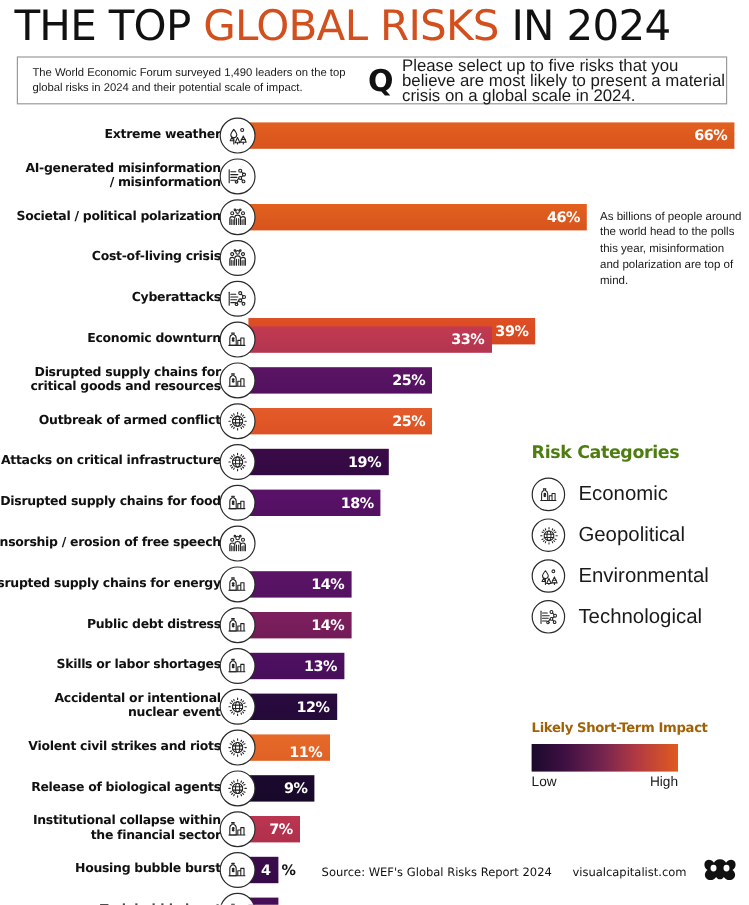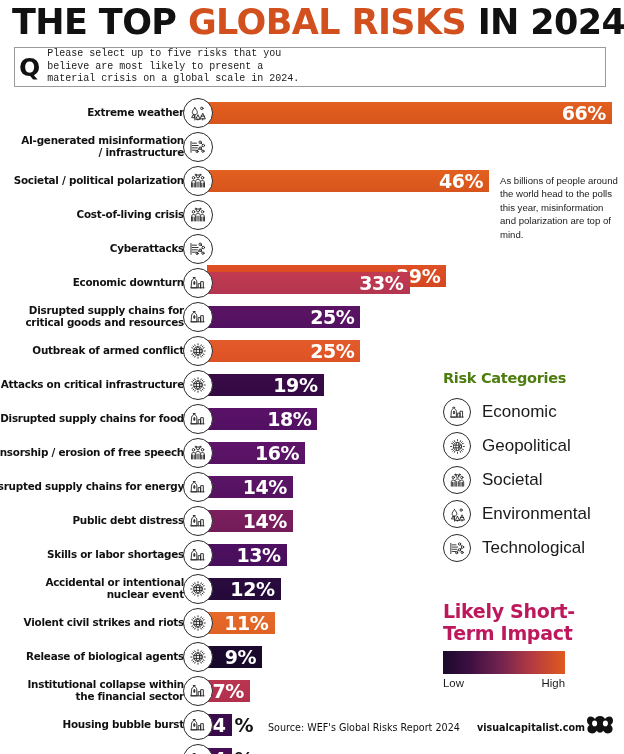--- a/index.html
+++ b/index.html
@@ -13,21 +13,21 @@
     color: #111111;
     overflow: hidden;
   }
 
   
   .title {
     position: absolute;
     left: 12px; top: 2px;
     width: 604px;
     font-size: 35px;
-    font-weight: 700;
+    font-weight: 400;
     letter-spacing: -0.6px;
     white-space: nowrap;
     font-family: "DejaVu Sans", sans-serif;
   }
   .title .black { color: #111111; }
   .title .orange { color: #D2501E; }
 
   
   .intro-box {
     position: absolute;
@@ -53,25 +53,24 @@
     padding-left: 4px;
   }
   .q-mark {
     font-size: 25px;
     font-weight: 800;
     font-family: "DejaVu Sans", sans-serif;
     line-height: 1;
     color: #111;
   }
   .intro-right-text {
-    font-size: 10px;
+    font-size: 14px;
     line-height: 12.6px;
     color: #1a1a1a;
     width: 270px;
-    font-family: Liberation Mono, monospace;
   }
 
   
   .chart {
     position: absolute;
     left: 0; top: 96px;
     width: 624px;
   }
   .row {
     position: relative;
@@ -118,21 +117,21 @@
     left: 0; top: 0;
     height: 22px;
     display: flex;
     align-items: center;
     justify-content: flex-end;
     box-sizing: border-box;
     padding-right: 6px;
   }
   .bar-value {
     color: #ffffff;
-    font-size: 19px;
+    font-size: 12px;
     font-weight: 800;
     font-family: "DejaVu Sans", sans-serif;
     letter-spacing: -0.4px;
     white-space: nowrap;
   }
   .bar-value.outside {
     color: #111111;
     position: absolute;
     left: 100%;
     padding-left: 3px;
@@ -182,24 +181,24 @@
     color: #1a1a1a;
   }
 
   
   .impact {
     position: absolute;
     left: 443px; top: 600px;
     width: 170px;
   }
   .impact-title {
-    font-size: 19px;
+    font-size: 11px;
     font-weight: 800;
     font-family: "DejaVu Sans", sans-serif;
-    color: #be185d;
+    color: #a16207;
     letter-spacing: -0.3px;
     margin-bottom: 7px;
   }
   .impact-bar {
     width: 122px; height: 23px;
     background: linear-gradient(to right, #1b0a2b 0%, #3d0f42 22%, #74244f 48%, #b23a42 72%, #E05A1E 100%);
   }
   .impact-scale {
     width: 122px;
     display: flex;
@@ -215,38 +214,39 @@
     left: 268px; top: 722px;
     font-size: 9.6px;
     font-weight: 400;
     color: #111;
     font-family: "DejaVu Sans", sans-serif;
   }
   .site {
     position: absolute;
     left: 477px; top: 722px;
     font-size: 9.6px;
-    font-weight: 700;
+    font-weight: 400;
     color: #111;
     font-family: "DejaVu Sans", sans-serif;
   }
   .vc-logo {
     position: absolute;
     left: 586px; top: 712px;
     width: 28px; height: 26px;
   }
 </style>
 </head>
 <body>
 
 <div class="title">
   <span class="black">THE TOP </span><span class="orange">GLOBAL RISKS</span><span class="black"> IN 2024</span>
 </div>
 
 <div class="intro-box">
+  <div class="intro-left">The World Economic Forum surveyed 1,490 leaders on the top global risks in 2024 and their potential scale of impact.</div>
   <div class="intro-right">
     <div class="q-mark">Q</div>
     <div class="intro-right-text">Please select up to five risks that you believe are most likely to present a material crisis on a global scale in 2024.</div>
   </div>
 </div>
 
 <div class="chart" id="chart">
     <div class="row">
       <div class="row-label">
         <div>
@@ -267,21 +267,21 @@
       <div class="bar-track">
         <div class="bar" style="width: 405px; background: linear-gradient(rgb(226, 96, 31) 0%, rgb(216, 84, 29) 100%);">
           <span class="bar-value">66%</span>
         </div>
       </div>
     </div>
     <div class="row">
       <div class="row-label">
         <div>
           <div>AI-generated misinformation</div>
-          <div>/ infrastructure</div>
+          <div>/ misinformation</div>
         </div>
       </div>
       <div class="row-icon">
         <svg viewBox="0 0 24 24" width="20" height="20" aria-hidden="true">
           <path style="fill:none;stroke:#222;stroke-width:1.1;stroke-linecap:round;stroke-linejoin:round" d="M5.2 7.4h5M5.2 10.2h7M5.2 13h6M5.2 15.8h4.6"></path>
           <circle style="fill:none;stroke:#222;stroke-width:1.1;stroke-linecap:round;stroke-linejoin:round" cx="14.6" cy="6.3" r="1.5"></circle>
           <circle style="fill:none;stroke:#222;stroke-width:1.1;stroke-linecap:round;stroke-linejoin:round" cx="18.4" cy="10.2" r="1.5"></circle>
           <circle style="fill:none;stroke:#222;stroke-width:1.1;stroke-linecap:round;stroke-linejoin:round" cx="14.6" cy="13.6" r="1.5"></circle>
           <circle style="fill:none;stroke:#222;stroke-width:1.1;stroke-linecap:round;stroke-linejoin:round" cx="17.9" cy="17" r="1.4"></circle>
           <circle style="fill:none;stroke:#222;stroke-width:1.1;stroke-linecap:round;stroke-linejoin:round" cx="10.9" cy="17.4" r="1.3"></circle>
@@ -477,25 +477,20 @@
           <circle style="fill:none;stroke:#222;stroke-width:1.1;stroke-linecap:round;stroke-linejoin:round" cx="6.6" cy="8.1" r="1.5"></circle>
           <path style="fill:none;stroke:#222;stroke-width:1.1;stroke-linecap:round;stroke-linejoin:round" d="M4.2 19.2v-5.4c0-1.3 1.1-2.4 2.4-2.4 .7 0 1.3.3 1.8.8"></path>
           <path style="fill:none;stroke:#222;stroke-width:1.1;stroke-linecap:round;stroke-linejoin:round" d="M5.6 14.2v5M7.5 14.6v4.6"></path>
           <circle style="fill:none;stroke:#222;stroke-width:1.1;stroke-linecap:round;stroke-linejoin:round" cx="17.4" cy="8.1" r="1.5"></circle>
           <path style="fill:none;stroke:#222;stroke-width:1.1;stroke-linecap:round;stroke-linejoin:round" d="M19.8 19.2v-5.4c0-1.3-1.1-2.4-2.4-2.4-.7 0-1.3.3-1.8.8"></path>
           <path style="fill:none;stroke:#222;stroke-width:1.1;stroke-linecap:round;stroke-linejoin:round" d="M18.4 14.2v5M16.5 14.6v4.6"></path>
           <circle style="fill:none;stroke:#222;stroke-width:1.1;stroke-linecap:round;stroke-linejoin:round" cx="9.3" cy="4.6" r=".8"></circle>
           <circle style="fill:none;stroke:#222;stroke-width:1.1;stroke-linecap:round;stroke-linejoin:round" cx="14.7" cy="4.6" r=".8"></circle>
         </svg>
       </div>
-      <div class="bar-track">
-        <div class="bar" style="width: 98.1818px; background: linear-gradient(rgb(95, 20, 105) 0%, rgb(86, 18, 99) 100%);">
-          <span class="bar-value">16%</span>
-        </div>
-      </div>
     </div>
     <div class="row">
       <div class="row-label">
         <div>
           <div>Disrupted supply chains for energy</div>
         </div>
       </div>
       <div class="row-icon">
         <svg viewBox="0 0 24 24" width="20" height="20" aria-hidden="true">
           <path style="fill:none;stroke:#222;stroke-width:1.1;stroke-linecap:round;stroke-linejoin:round" d="M4.2 10.6c0-2 1.6-3.2 2.6-3.6l-.7-1.6h2.6l-.7 1.6c1 .4 2.6 1.6 2.6 3.6v7.2H4.2z"></path>
@@ -692,38 +687,20 @@
         <div class="legend-icon">
           <svg viewBox="0 0 24 24" width="19" height="19" aria-hidden="true">
             <circle style="fill:none;stroke:#222;stroke-width:1.1;stroke-linecap:round;stroke-linejoin:round" cx="12" cy="12" r="5.1"></circle>
             <ellipse style="fill:none;stroke:#222;stroke-width:1.1;stroke-linecap:round;stroke-linejoin:round" cx="12" cy="12" rx="2.1" ry="5.1"></ellipse>
             <path style="fill:none;stroke:#222;stroke-width:1.1;stroke-linecap:round;stroke-linejoin:round" d="M7 10.3h10M7 13.7h10"></path>
             <path style="fill:none;stroke:#222;stroke-width:1.1;stroke-linecap:round;stroke-linejoin:round" d="M12 3.3v1.4M12 19.3v1.4M3.3 12h1.4M19.3 12h1.4M6 6l1 1M17 17l1 1M18 6l-1 1M7 17l-1 1"></path>
             <path style="fill:none;stroke:#222;stroke-width:1.1;stroke-linecap:round;stroke-linejoin:round" d="M4.6 8.1l1.3.5M18.1 15.4l1.3.5M4.6 15.9l1.3-.5M18.1 8.6l1.3-.5M8.1 4.6l.5 1.3M15.4 18.1l.5 1.3M15.9 4.6l-.5 1.3M8.6 18.1l-.5 1.3"></path>
           </svg>
         </div>
         <div class="legend-label">Geopolitical</div>
-      </div>
-      <div class="legend-item">
-        <div class="legend-icon">
-          <svg viewBox="0 0 24 24" width="19" height="19" aria-hidden="true">
-            <circle style="fill:none;stroke:#222;stroke-width:1.1;stroke-linecap:round;stroke-linejoin:round" cx="12" cy="6.4" r="1.8"></circle>
-            <path style="fill:none;stroke:#222;stroke-width:1.1;stroke-linecap:round;stroke-linejoin:round" d="M9.1 19.2v-6.4c0-1.6 1.3-2.9 2.9-2.9s2.9 1.3 2.9 2.9v6.4"></path>
-            <path style="fill:none;stroke:#222;stroke-width:1.1;stroke-linecap:round;stroke-linejoin:round" d="M10.9 13.4v5.8M13.1 13.4v5.8"></path>
-            <circle style="fill:none;stroke:#222;stroke-width:1.1;stroke-linecap:round;stroke-linejoin:round" cx="6.6" cy="8.1" r="1.5"></circle>
-            <path style="fill:none;stroke:#222;stroke-width:1.1;stroke-linecap:round;stroke-linejoin:round" d="M4.2 19.2v-5.4c0-1.3 1.1-2.4 2.4-2.4 .7 0 1.3.3 1.8.8"></path>
-            <path style="fill:none;stroke:#222;stroke-width:1.1;stroke-linecap:round;stroke-linejoin:round" d="M5.6 14.2v5M7.5 14.6v4.6"></path>
-            <circle style="fill:none;stroke:#222;stroke-width:1.1;stroke-linecap:round;stroke-linejoin:round" cx="17.4" cy="8.1" r="1.5"></circle>
-            <path style="fill:none;stroke:#222;stroke-width:1.1;stroke-linecap:round;stroke-linejoin:round" d="M19.8 19.2v-5.4c0-1.3-1.1-2.4-2.4-2.4-.7 0-1.3.3-1.8.8"></path>
-            <path style="fill:none;stroke:#222;stroke-width:1.1;stroke-linecap:round;stroke-linejoin:round" d="M18.4 14.2v5M16.5 14.6v4.6"></path>
-            <circle style="fill:none;stroke:#222;stroke-width:1.1;stroke-linecap:round;stroke-linejoin:round" cx="9.3" cy="4.6" r=".8"></circle>
-            <circle style="fill:none;stroke:#222;stroke-width:1.1;stroke-linecap:round;stroke-linejoin:round" cx="14.7" cy="4.6" r=".8"></circle>
-          </svg>
-        </div>
-        <div class="legend-label">Societal</div>
       </div>
       <div class="legend-item">
         <div class="legend-icon">
           <svg viewBox="0 0 24 24" width="19" height="19" aria-hidden="true">
             <path style="fill:none;stroke:#222;stroke-width:1.1;stroke-linecap:round;stroke-linejoin:round" d="M8.2 5.8c1.8 2.3 3 3.9 3 5.4 0 1.7-1.3 2.9-3 2.9s-3-1.2-3-2.9c0-1.5 1.2-3.1 3-5.4z"></path>
             <circle style="fill:none;stroke:#222;stroke-width:1.1;stroke-linecap:round;stroke-linejoin:round" cx="16.6" cy="6.4" r="1.5"></circle>
             <path style="fill:none;stroke:#222;stroke-width:1.1;stroke-linecap:round;stroke-linejoin:round" d="M14.8 18.6l2.9-6.3 2.9 6.3z"></path>
             <path style="fill:none;stroke:#222;stroke-width:1.1;stroke-linecap:round;stroke-linejoin:round" d="M15.6 15.8h4.2M17.7 18.6v1.8"></path>
             <path style="fill:none;stroke:#222;stroke-width:1.1;stroke-linecap:round;stroke-linejoin:round" d="M9.5 19.2l2.4-5.2 2.4 5.2z"></path>
             <path style="fill:none;stroke:#222;stroke-width:1.1;stroke-linecap:round;stroke-linejoin:round" d="M11.9 19.2v1.2M8.2 14.1v6.3"></path>

